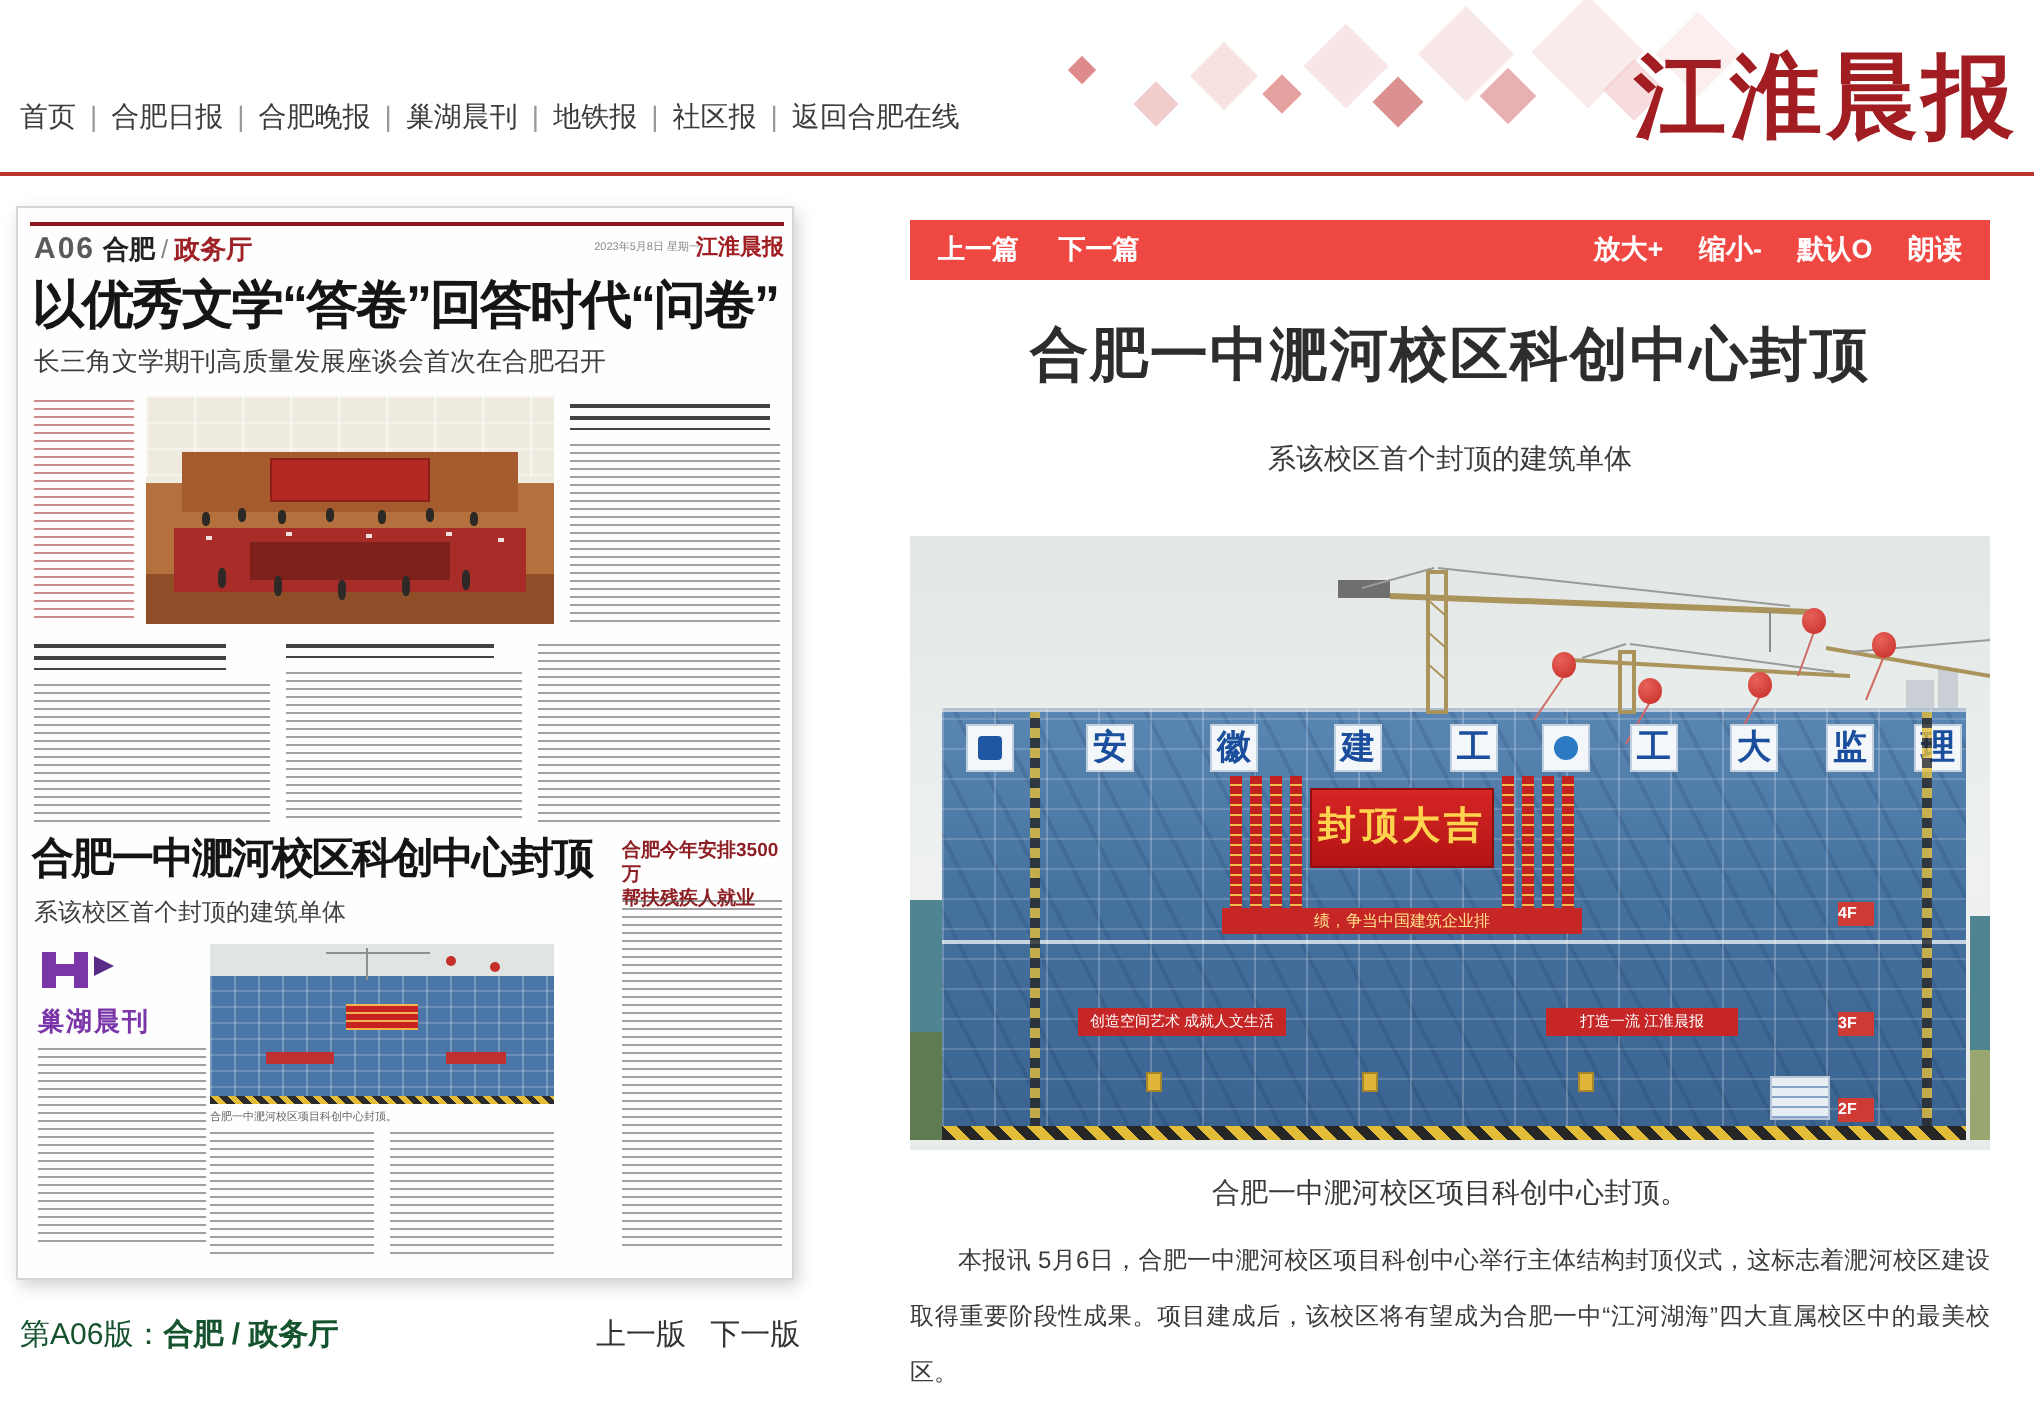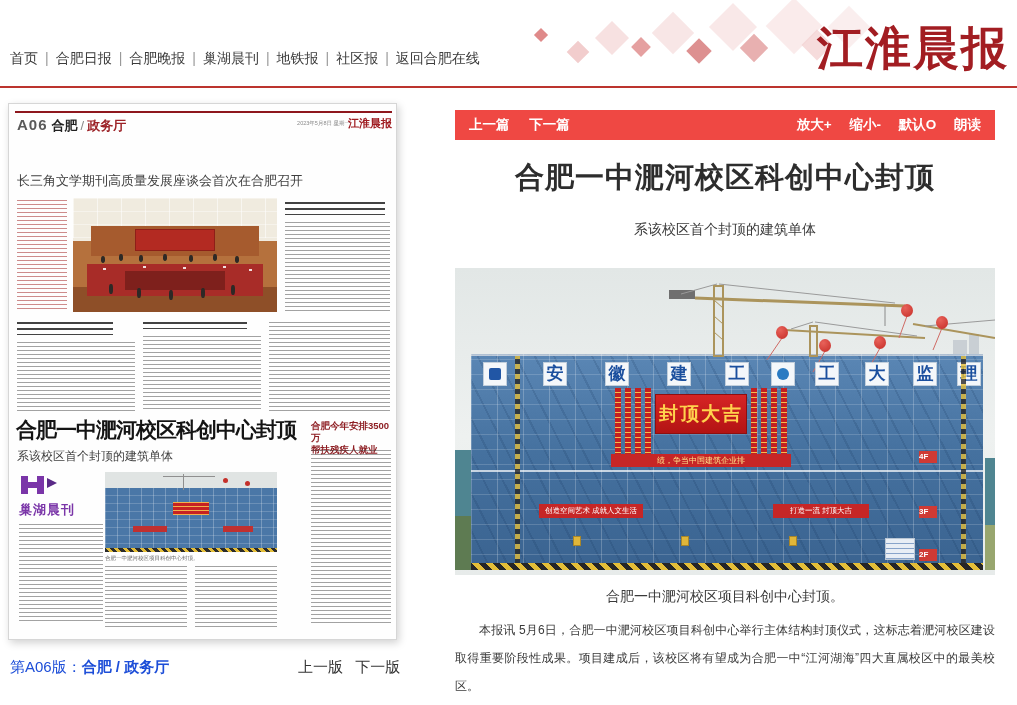--- a/index.html
+++ b/index.html
@@ -48,21 +48,21 @@
   .psub2{position:absolute;left:8px;top:344px;font-size:12px;color:#3f3f3f}
   .sidehead{position:absolute;left:302px;top:316px;width:80px;font-size:9.5px;line-height:12px;font-weight:800;color:#8e1f24}
   .xzhf{position:absolute;left:10px;top:366px;width:86px}
   .xzhf .txt{font-size:13px;font-weight:900;color:#7a35a8;letter-spacing:1px;margin-top:1px}
   .thumbph{position:absolute;left:96px;top:368px;width:172px;height:80px;overflow:hidden;background:linear-gradient(180deg,#e0e4e3 0 16px,#4a77a7 16px 100%)}
   .thumbph .mesh{position:absolute;left:0;top:16px;width:172px;height:64px;background-image:repeating-linear-gradient(90deg,rgba(255,255,255,.25) 0 1px,transparent 1px 12px),repeating-linear-gradient(0deg,rgba(255,255,255,.18) 0 1px,transparent 1px 8px)}
   .thumbph .haz{position:absolute;left:0;bottom:0;width:172px;height:4px;background:repeating-linear-gradient(45deg,#2b2b2b 0 3px,#e3bd38 3px 6px)}
   .tcap{position:absolute;left:96px;top:451px;width:172px;font-size:5.5px;color:#666}
 
   
-  .pageinfo{position:absolute;left:10px;top:658px;font-size:15px;color:#1d4ed8}
+  .pageinfo{position:absolute;left:10px;top:658px;font-size:15px;color:#14532d}
   .pageinfo b{font-weight:800}
   .pagenav{position:absolute;left:290px;top:658px;width:107px;text-align:right;font-size:15px;color:#333;white-space:nowrap}
   .pagenav a{color:#333;text-decoration:none;cursor:pointer;margin-left:8px}
 
   
   .toolbar{position:absolute;left:455px;top:110px;width:540px;height:30px;background:#ef4843;color:#fff;font-size:13.5px;font-weight:bold;line-height:30px;padding:0 14px}
   .toolbar a{color:#fff;text-decoration:none;cursor:pointer}
   .toolbar .lft a{margin-right:16px}
   .toolbar .rgt{float:right}
   .toolbar .rgt a{margin-left:14px}
@@ -122,20 +122,21 @@
   <div class="redline"></div>
 
   <div class="paper">
     <div class="rule"></div>
     <div class="phdr">
       <span class="ed-no">A06</span><span class="ed-city">合肥</span><span class="ed-sep">/</span><span class="ed-sec">政务厅</span>
       <span class="dateline">2023年5月8日 星期一</span>
       <span class="mini-mast">江淮晨报</span>
     </div>
 
+    <div class="phl1">以优秀文学“答卷”回答时代“问卷”</div>
     <div class="psub1">长三角文学期刊高质量发展座谈会首次在合肥召开</div>
 
     <div class="abs mt-red" style="left:8px;top:96px;width:50px;height:110px"></div>
     <div class="confph">
       <div class="conf-ceil"></div>
       <div class="conf-wall"></div>
       <div class="conf-screen"></div>
       <div class="conf-table"></div>
       <div class="conf-floor"></div>
       <div class="pp" style="left:28px;top:58px"></div>
@@ -278,21 +279,21 @@
     <div class="couplet" style="left:170px"></div>
     <div class="couplet" style="left:180px"></div>
     <div class="couplet" style="left:190px"></div>
     <div class="couplet" style="left:296px"></div>
     <div class="couplet" style="left:306px"></div>
     <div class="couplet" style="left:316px"></div>
     <div class="couplet" style="left:326px"></div>
     <div class="bannermain">封顶大吉</div>
     <div class="bstrip">绩，争当中国建筑企业排</div>
     <div class="bsm" style="left:84px;width:104px">创造空间艺术 成就人文生活</div>
-    <div class="bsm" style="left:318px;width:96px">打造一流 封顶大吉</div>
+    <div class="bsm" style="left:318px;width:96px">打造一流 江淮晨报</div>
 
     <div class="ftag" style="top:183px">4F</div>
     <div class="ftag" style="top:238px">3F</div>
     <div class="ftag" style="top:281px">2F</div>
     <div class="infosign"></div>
     <div class="ysign" style="left:118px"></div>
     <div class="ysign" style="left:226px"></div>
     <div class="ysign" style="left:334px"></div>
     <div class="hazv" style="left:60px"></div>
     <div class="hazv" style="left:506px"></div>

